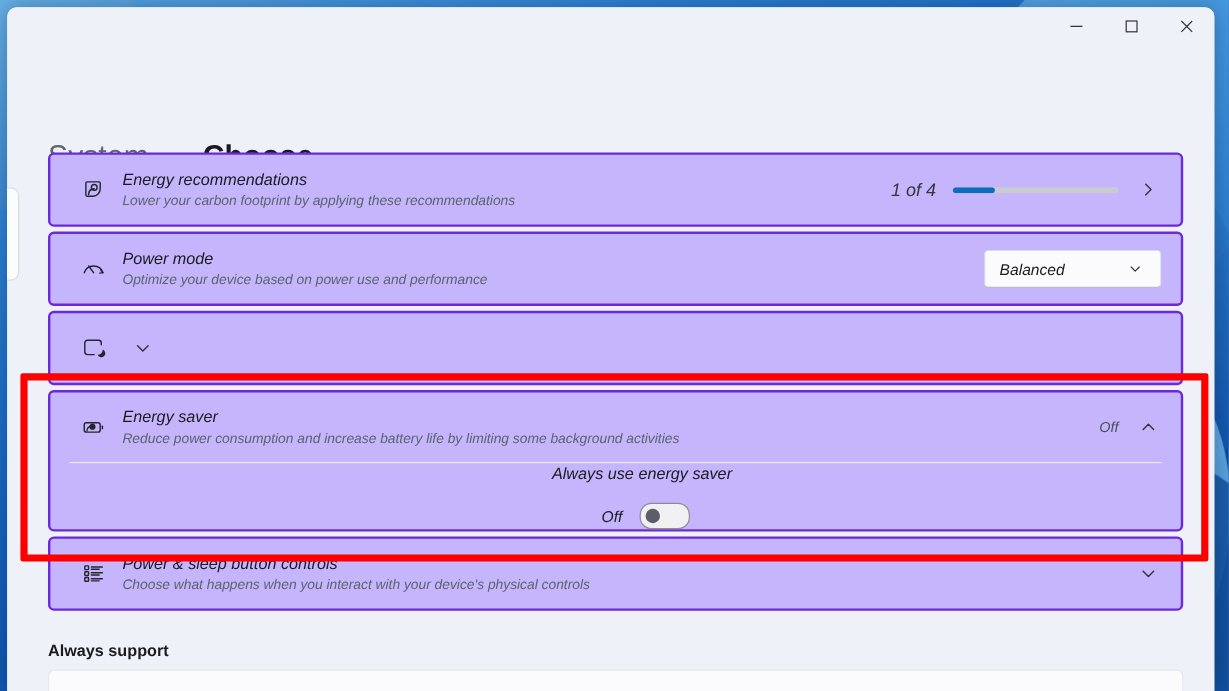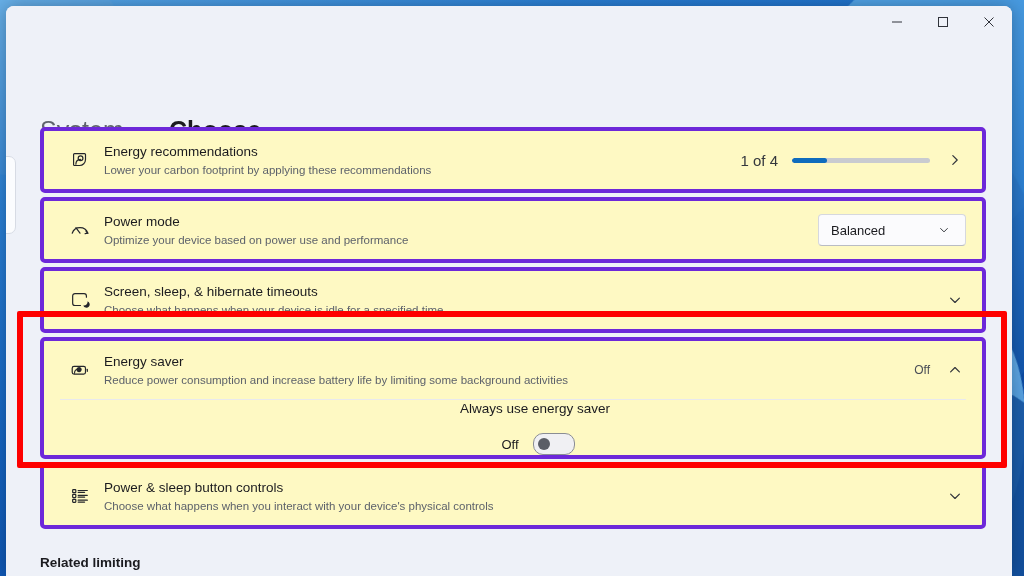--- a/index.html
+++ b/index.html
@@ -122,24 +122,25 @@
 
   
   .content {
     position: absolute;
     left: 34px;
     top: 121px;
     width: 946px;
   }
 
   .card {
-    background: #fef9c3;
-    border: 4px solid #6d28d9;
+    background: #c4b5fd;
+    border: 2px solid #6d28d9;
     border-radius: 5px;
     margin-bottom: 4px;
+    font-style: italic;
   }
   .card.group { padding: 0; }
 
   .row {
     display: flex;
     align-items: center;
     padding: 0 16px;
     min-height: 58px;
     position: relative;
   }
@@ -379,24 +380,20 @@
           </div>
         </div>
 
         <div class="card">
           <div class="row">
             <div class="row-icon">
               <svg width="22" height="22" viewBox="0 0 24 24" fill="none" stroke="currentColor" stroke-width="1.3" stroke-linecap="round" stroke-linejoin="round">
                 <path d="M19 9V7.5A2.5 2.5 0 0 0 16.5 5h-10A2.5 2.5 0 0 0 4 7.5v8A2.5 2.5 0 0 0 6.5 18h6"></path>
                 <path d="M20.2 13.4a3.6 3.6 0 1 1-4.6 4.6 4 4 0 0 0 4.6-4.6z" fill="currentColor" stroke="none"></path>
               </svg>
-            </div>
-            <div class="row-text">
-              <div class="row-title">Screen, sleep, &amp; hibernate timeouts</div>
-              <div class="row-sub">Choose what happens when your device is idle for a specified time</div>
             </div>
             <div class="row-right">
               <span class="chev">
                 <svg width="14" height="14" viewBox="0 0 16 16" fill="none" stroke="currentColor" stroke-width="1.4" stroke-linecap="round" stroke-linejoin="round">
                   <polyline points="3,5.8 8,10.8 13,5.8"></polyline>
                 </svg>
               </span>
             </div>
           </div>
         </div>
@@ -462,21 +459,21 @@
             <div class="row-right">
               <span class="chev">
                 <svg width="14" height="14" viewBox="0 0 16 16" fill="none" stroke="currentColor" stroke-width="1.4" stroke-linecap="round" stroke-linejoin="round">
                   <polyline points="3,5.8 8,10.8 13,5.8"></polyline>
                 </svg>
               </span>
             </div>
           </div>
         </div>
 
-        <div class="related-title">Related limiting</div>
+        <div class="related-title">Always support</div>
         <div class="related-card"></div>
 
       </div>
     </div>
   </div>
 
   <div class="highlight-box" id="highlightBox" style="border-color: rgb(254, 0, 0);"></div>
 
 </div>
 

